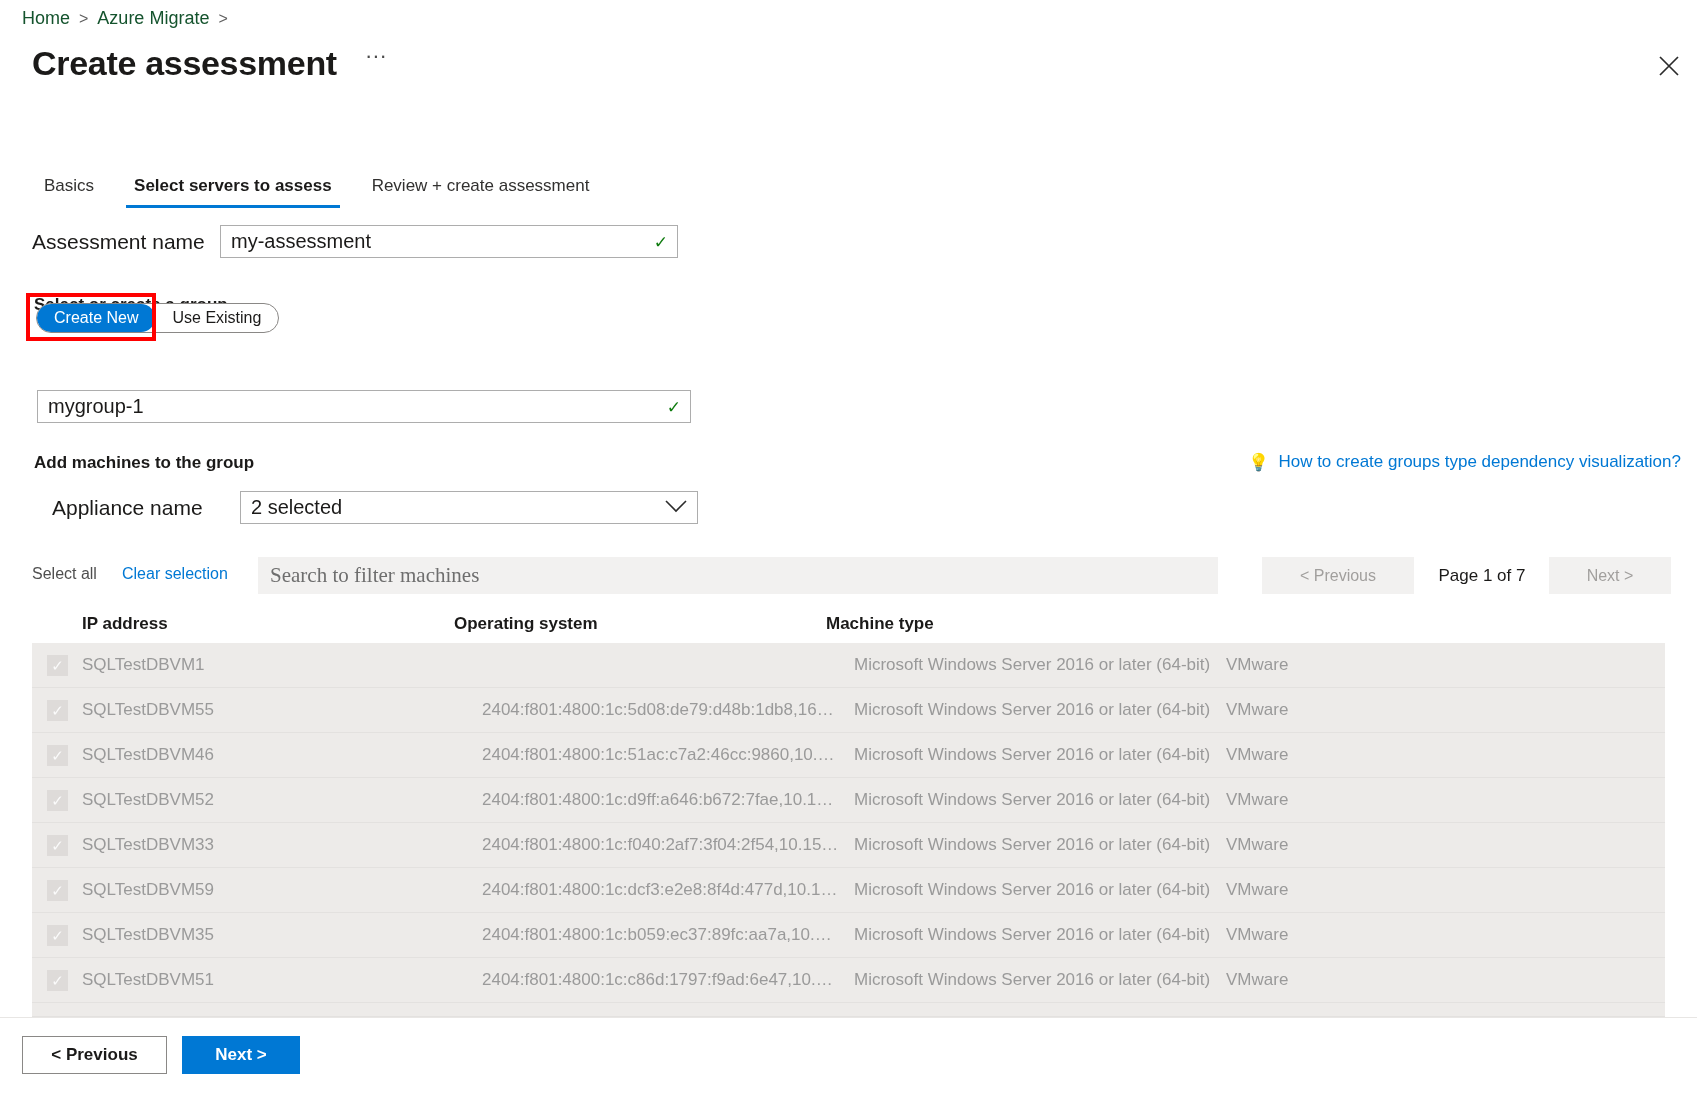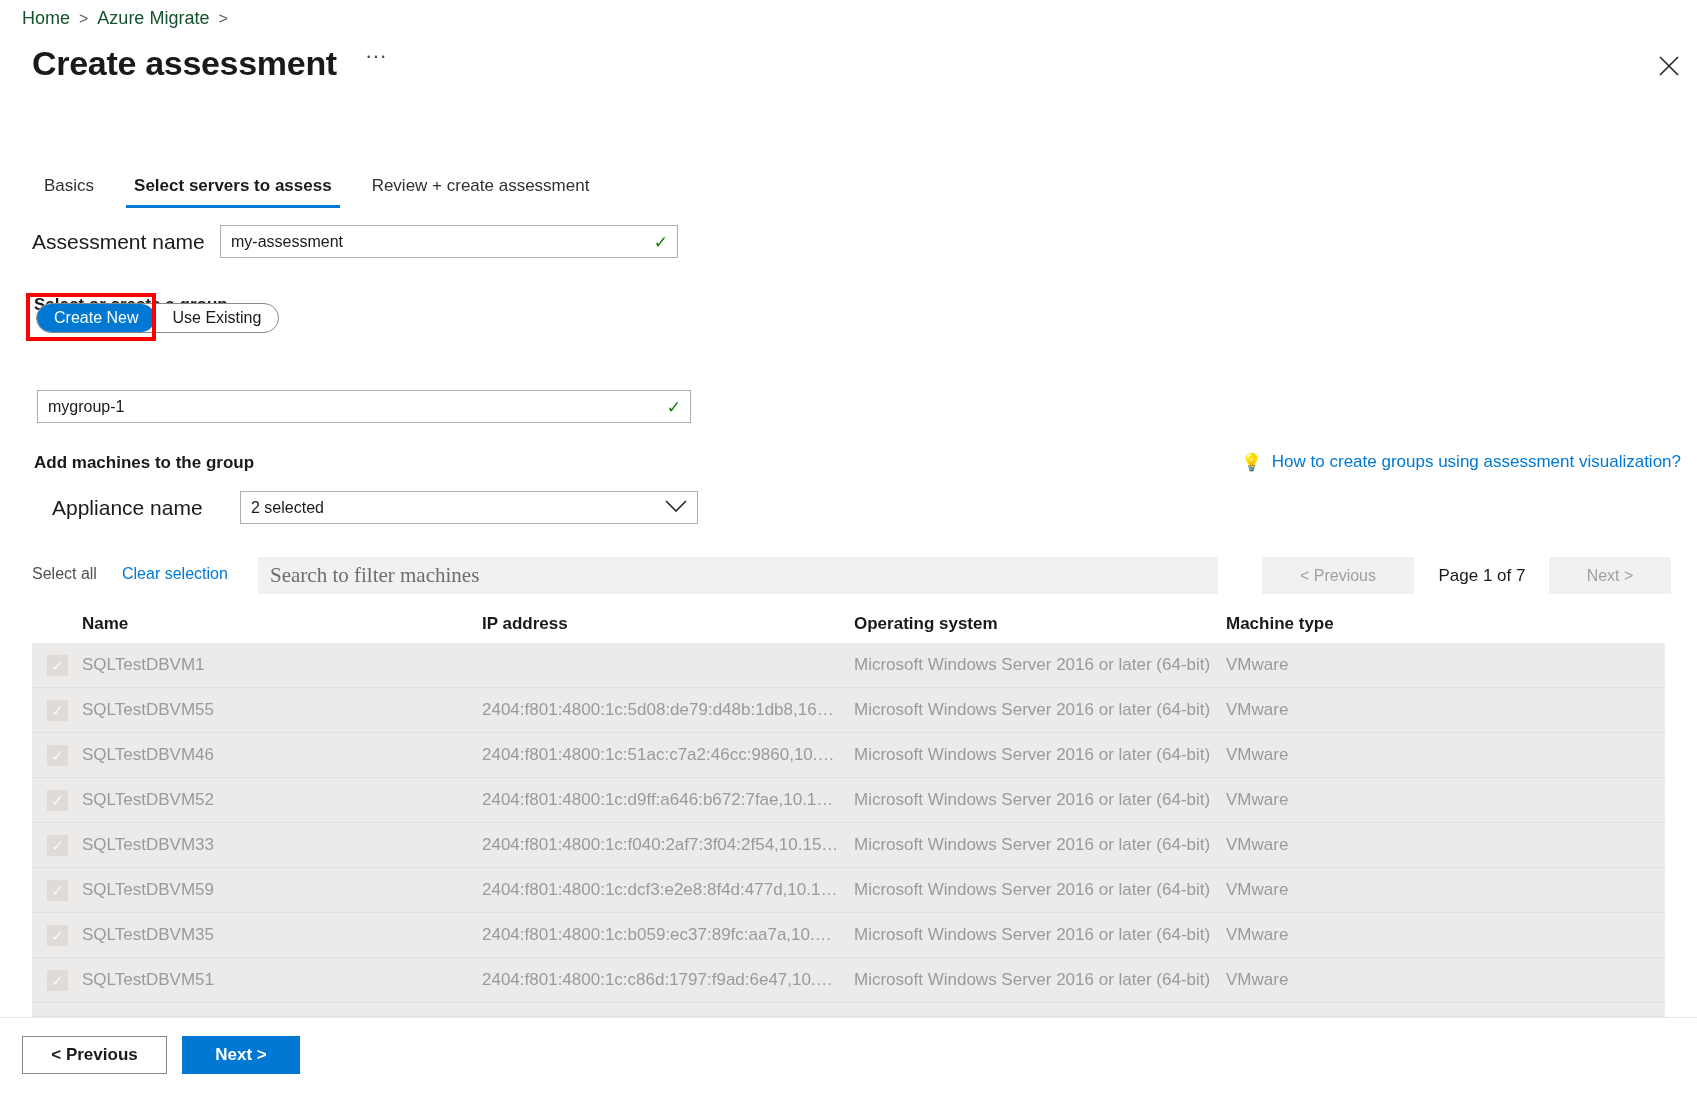--- a/index.html
+++ b/index.html
@@ -58,21 +58,21 @@
   .field-row {
     position: absolute; display: flex; align-items: center;
   }
   .field-label { font-size: 21px; color: #1b1a19; }
   .tbox {
     position: relative; height: 33px; border: 1px solid #adadad;
     background: #fff; display: flex; align-items: center;
   }
   .tbox input {
     border: 0; outline: 0; background: transparent;
-    font-family: "Liberation Sans", sans-serif; font-size: 16px; color: #1b1a19;
+    font-family: "Liberation Sans", sans-serif; font-size: 20px; color: #1b1a19;
     height: 100%; width: 100%; padding: 0 34px 0 10px;
   }
   .valid-check {
     position: absolute; right: 9px; top: 50%; transform: translateY(-50%);
     color: #107c10; font-size: 17px; line-height: 1;
   }
   .chev {
     position: absolute; right: 10px; top: 50%; transform: translateY(-50%);
     pointer-events: none; color: #2b2b2b;
   }
@@ -230,21 +230,21 @@
 
   <span class="tbox" style="position:absolute; left:37px; top:390px; width:654px;">
     <input type="text" value="mygroup-1" style="">
     <span class="valid-check">✓</span>
   </span>
 
   <div class="section-head" style="left:34px; top:453px;">Add machines to the group</div>
 
   <div class="dep-link">
     <span class="bulb">💡</span>
-    <span>How to create groups using assessment visualization?</span>
+    <span>How to create groups type dependency visualization?</span>
   </div>
 
   <div class="field-row" style="left:32px; top:491px;margin-left:20px;">
     <span class="field-label" style="width:188px;">Appliance name</span>
     <span class="tbox" style="width:458px;">
       <input type="text" readonly="" value="2 selected" style="">
       <span class="chev">
         <svg width="22" height="13" viewBox="0 0 22 13">
             <path d="M1 1 L11 11 L21 1" stroke="#2b2b2b" stroke-width="1.6" fill="none"></path>
           </svg>
@@ -259,21 +259,20 @@
       <input type="text" placeholder="Search to filter machines" style="">
     </span>
     <div class="pg-btn pg-prev">&lt; Previous</div>
     <div class="pg-label">Page 1 of 7</div>
     <div class="pg-btn pg-next">Next &gt;</div>
   </div>
 
   <div class="table">
     <div class="thead">
       <div class="c-check"></div>
-      <div class="c-name">Name</div>
       <div class="c-ip">IP address</div>
       <div class="c-os">Operating system</div>
       <div class="c-type">Machine type</div>
     </div>
     <div id="rows-container">
         <div class="trow">
           <div class="c-check">
             <span class="chk">✓</span>
           </div>
           <div class="c-name cell-clip">SQLTestDBVM1</div>

